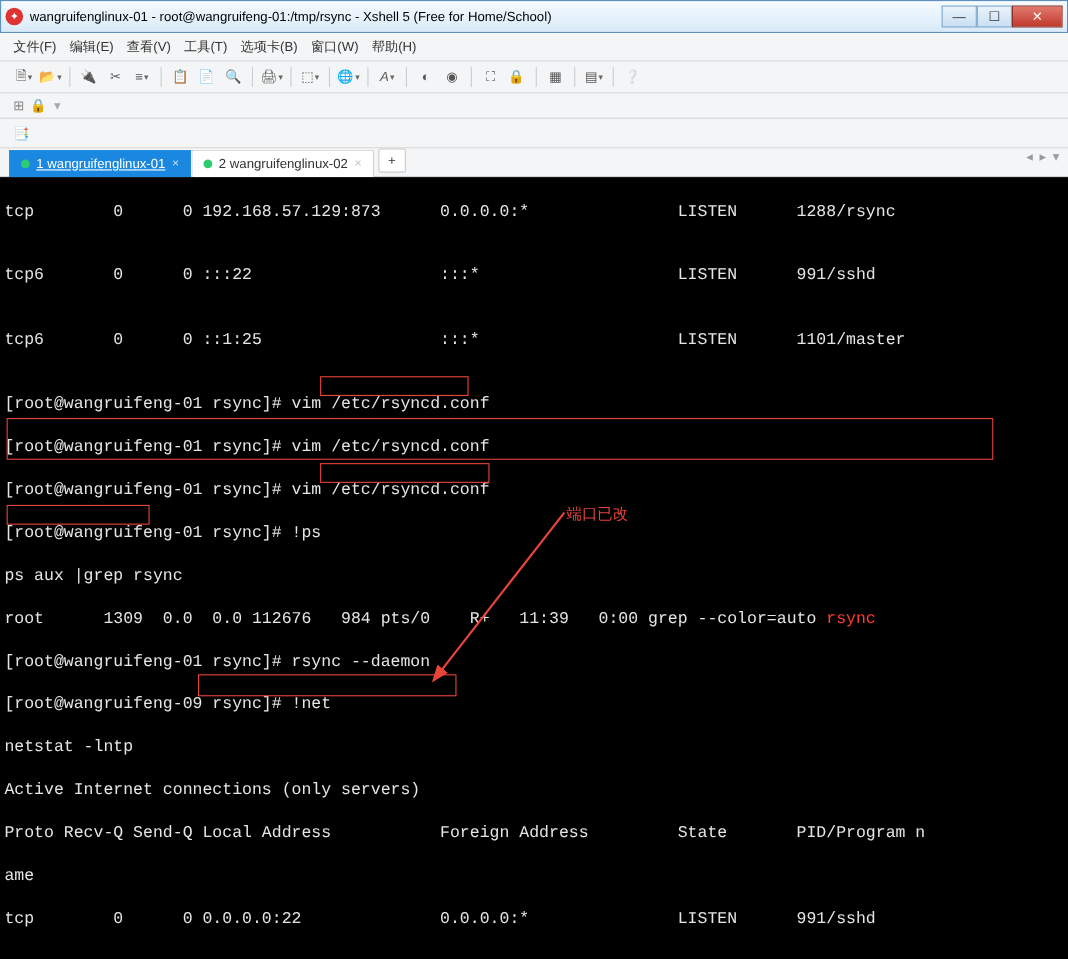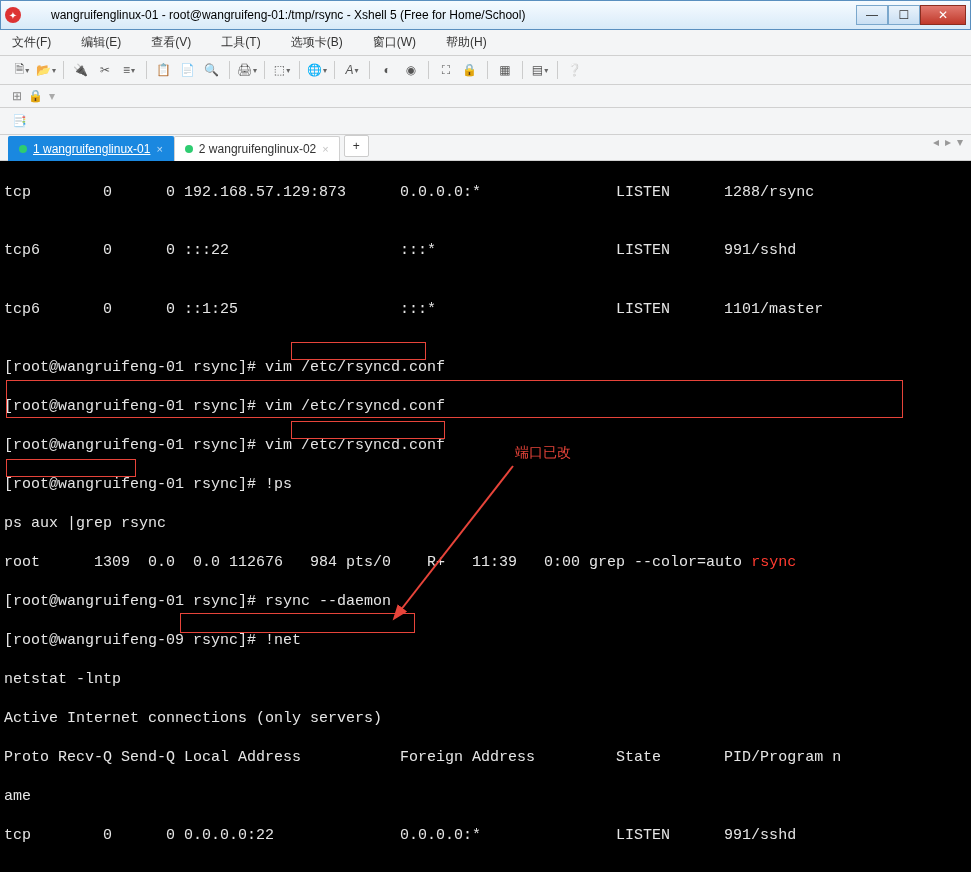--- a/index.html
+++ b/index.html
@@ -1,25 +1,25 @@
 <!DOCTYPE html>
 <html><head>
 <meta charset="utf-8">
 <style>
   * { margin:0; padding:0; box-sizing:border-box; }
   body { font-family: "Microsoft YaHei", Tahoma, sans-serif; font-size:12px; color:#333; background:#fff; width:971px; }
   
   .titlebar { background:linear-gradient(#f6fbff,#d8eaf8); height:30px; display:flex; align-items:center; padding:0 4px; border:1px solid #5a8fbf; }
   .titlebar .app-icon { width:16px; height:16px; background:#d33; border-radius:50%; margin-right:6px; display:flex; align-items:center; justify-content:center; color:#fff; font-size:10px;}
-  .titlebar .title-text { flex:1; color:#000;margin-left:24px; }
+  .titlebar .title-text { flex:1; color:#000; }
   .winbtns { display:flex; gap:0; }
   .winbtn { width:32px; height:20px; background:linear-gradient(#eaf3fb,#c9dff3); border:1px solid #7aa7cc; display:flex; align-items:center; justify-content:center; font-size:12px;}
   .winbtn.close { background:linear-gradient(#e27a70,#c0392b); color:#fff; width:46px; border-color:#8a2d20;}
   
-  .menubar { background:#f4f5f6; border-bottom:1px solid #d0d0d0; padding:4px 12px; display:flex; gap:30px; }
+  .menubar { background:#f4f5f6; border-bottom:1px solid #d0d0d0; padding:4px 12px; display:flex; gap:12px; }
   .menubar span { cursor:default; }
   
   .toolbar { background:#f4f5f6; border-bottom:1px solid #d0d0d0; padding:4px 12px; display:flex; gap:4px; align-items:center; min-height:28px;}
   .tb-icon { width:20px; height:20px; display:flex; align-items:center; justify-content:center; color:#555; border-radius:2px;}
   .tb-sep { width:1px; height:18px; background:#ccc; margin:0 3px;}
   .dropdown-triangle { font-size:8px; color:#666; margin-left:1px;}
   
   .addrbar { background:#f4f5f6; border-bottom:1px solid #d0d0d0; padding:4px 12px; display:flex; align-items:center; gap:6px; color:#888;}
   .addrbar .lock { color:#aaa;}
   
@@ -32,21 +32,21 @@
   .tab .dot { width:8px; height:8px; border-radius:50%; }
   .tab .close-x { color:inherit; opacity:0.7; font-size:11px;}
   .tab-add { padding:3px 8px; border:1px solid #ccc; margin-left:4px; background:#fff; border-radius:2px;}
   .tabbar-arrows { margin-left:auto; color:#999; display:flex; gap:6px; align-items:center;}
   
   .terminal { background:#000; color:#e5e5e5; font-family:"Consolas","Courier New",monospace; font-size:15px; line-height:1.3; padding:2px 4px 6px 4px; white-space:pre; min-height:626px; position:relative;}
   .terminal .row { display:block; }
   .red { color:#ff3b30; font-weight:normal;}
   
   .anno-box { position:absolute; border:1px solid #e7443a; pointer-events:none;}
-  .anno-text { position:absolute; color:#e7443a; font-family:"SimSun","Microsoft YaHei"; font-size:14px;}
+  .anno-text { position:absolute; color:#e7443a; font-family:"SimSun","Microsoft YaHei"; font-size:14px;margin-top:16px;}
   .arrow { position:absolute; pointer-events:none;}
 </style>
 </head>
 <body>
 
 <div class="titlebar">
   <div class="app-icon">✦</div>
   <div class="title-text">wangruifenglinux-01 - root@wangruifeng-01:/tmp/rsync - Xshell 5 (Free for Home/School)</div>
   <div class="winbtns">
     <div class="winbtn">—</div>

